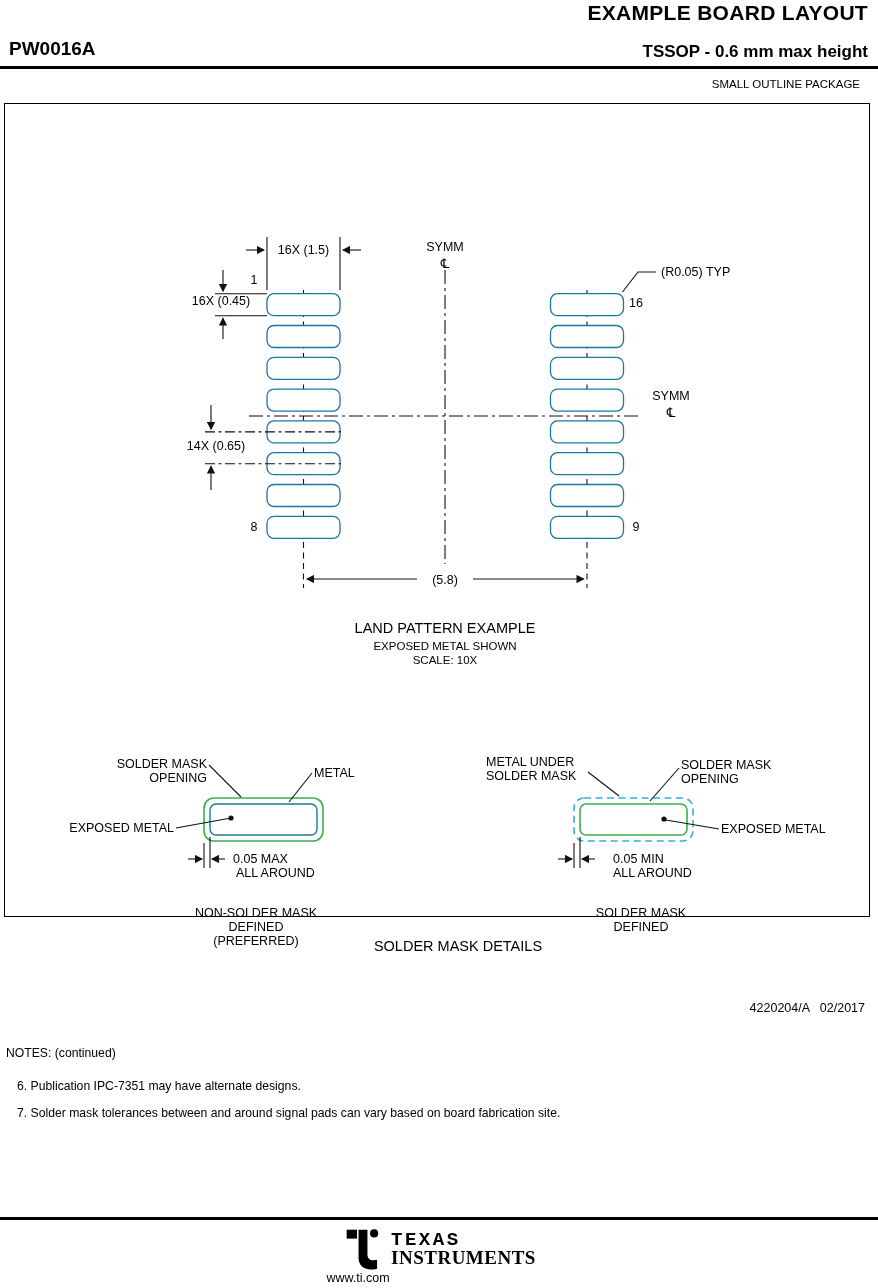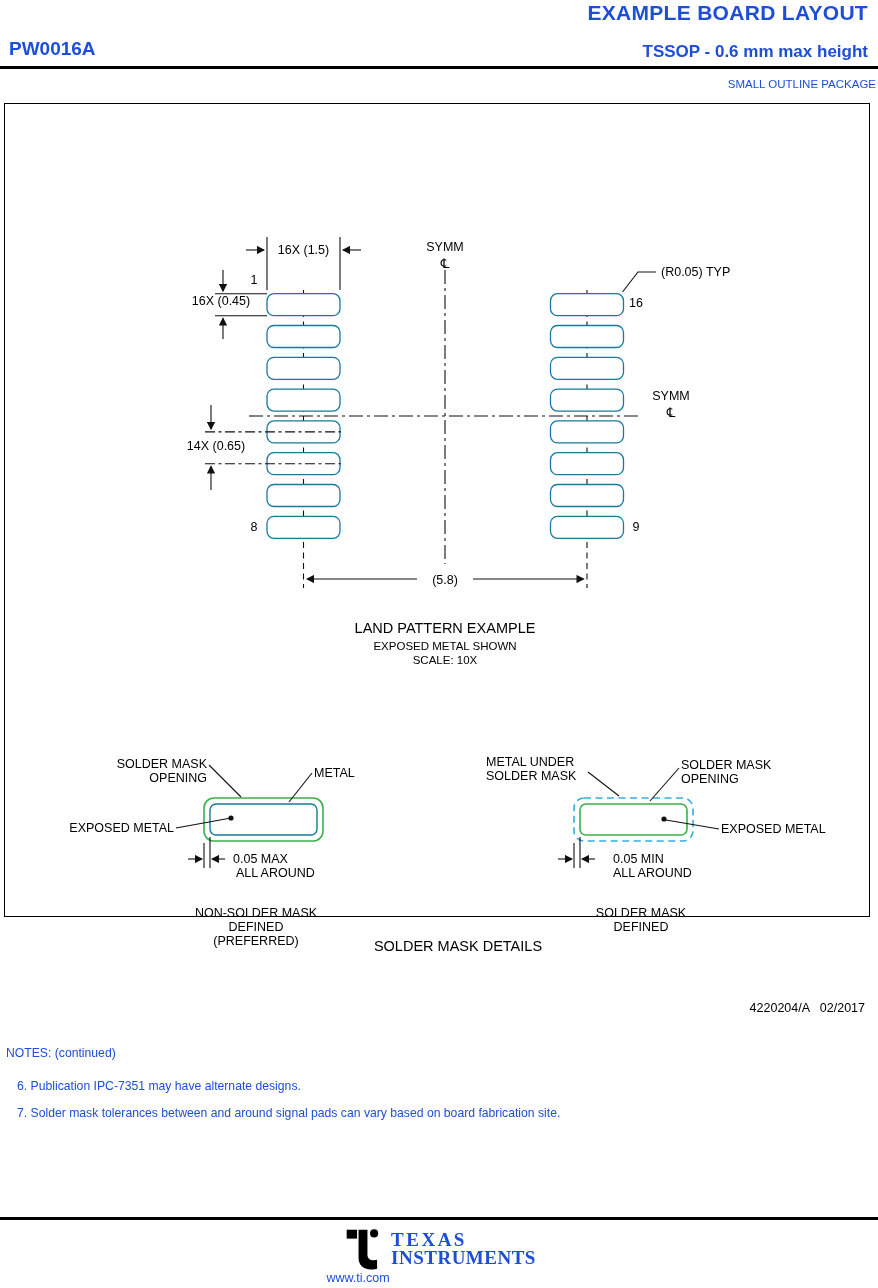--- a/index.html
+++ b/index.html
@@ -1,25 +1,25 @@
 <!DOCTYPE html>
 <html style="--metal: #18799C; --mask_open: #3CB04C; --metal_under: #35AEDE; --line: #111111;"><head>
 <meta charset="utf-8">
 <style>
   html,body { margin:0; padding:0; background:#fff; }
   .page {
     position:relative; width:878px; height:1288px; background:#fff;
-    font-family:"Liberation Sans", sans-serif; color:#1d4ed8; overflow:hidden;
+    font-family:"Liberation Sans", sans-serif; color:#000000; overflow:hidden;
   }
   
   .doc-title { position:absolute; top:1px; right:10px; font-size:21px; font-weight:bold; letter-spacing:0.3px; }
   .part-number { position:absolute; top:38px; left:9px; font-size:19px; font-weight:bold; }
   .package-desc { position:absolute; top:42px; right:10px; font-size:17px; font-weight:bold; }
   .top-rule { position:absolute; top:66px; left:0; width:878px; height:2.5px; background:#000; }
-  .package-family { position:absolute; top:78px; right:2px; font-size:11.5px; }
+  .package-family { position:absolute; top:78px; right:18px; font-size:11.5px; }
   
   .frame { position:absolute; left:4px; top:103px; width:866px; height:814px; border:1.5px solid #000; box-sizing:border-box; }
   .frame svg { display:block; }
   
   .t { font-family:"Liberation Sans", sans-serif; font-size:12.5px; fill:#000; }
   .t-mid { text-anchor:middle; }
   .t-end { text-anchor:end; }
   .t-big { font-size:14.5px; }
   .t-sm { font-size:11.5px; }
   .cl { font-family:"DejaVu Sans", sans-serif; font-size:13px; fill:#000; text-anchor:middle; }
@@ -33,21 +33,21 @@
   .under-line { fill:none; stroke:var(--metal_under,#35AEDE); stroke-width:1.6; stroke-dasharray:7 4.5; }
   .doc-id { white-space:pre; }
   
   .notes { position:absolute; left:6px; top:1029px; font-size:12.2px; }
   .notes-heading { margin:17px 0 19px 0; }
   .note-item { margin:11px; line-height:15.5px; }
   
   .bottom-rule { position:absolute; top:1217px; left:0; width:878px; height:2.5px; background:#000; }
   .brand { position:absolute; top:1226px; left:0; width:878px; display:flex; justify-content:center; align-items:center; gap:7px; }
   .brand-text { font-family:"Liberation Serif", serif; font-weight:bold; font-size:19px; line-height:18px; }
-  .brand-line-1 { letter-spacing:2.5px; }
+  .brand-line-1 { letter-spacing:2.5px;font-family:Liberation Mono, monospace; }
   .brand-line-2 { letter-spacing:0.5px; }
   .website { position:absolute; top:1271px; left:0; width:716px; text-align:center; font-size:12.5px; }
 </style>
 </head>
 <body>
 
 <div class="page">
 
   <div class="doc-title">EXAMPLE BOARD LAYOUT</div>
   <div class="part-number">PW0016A</div>

